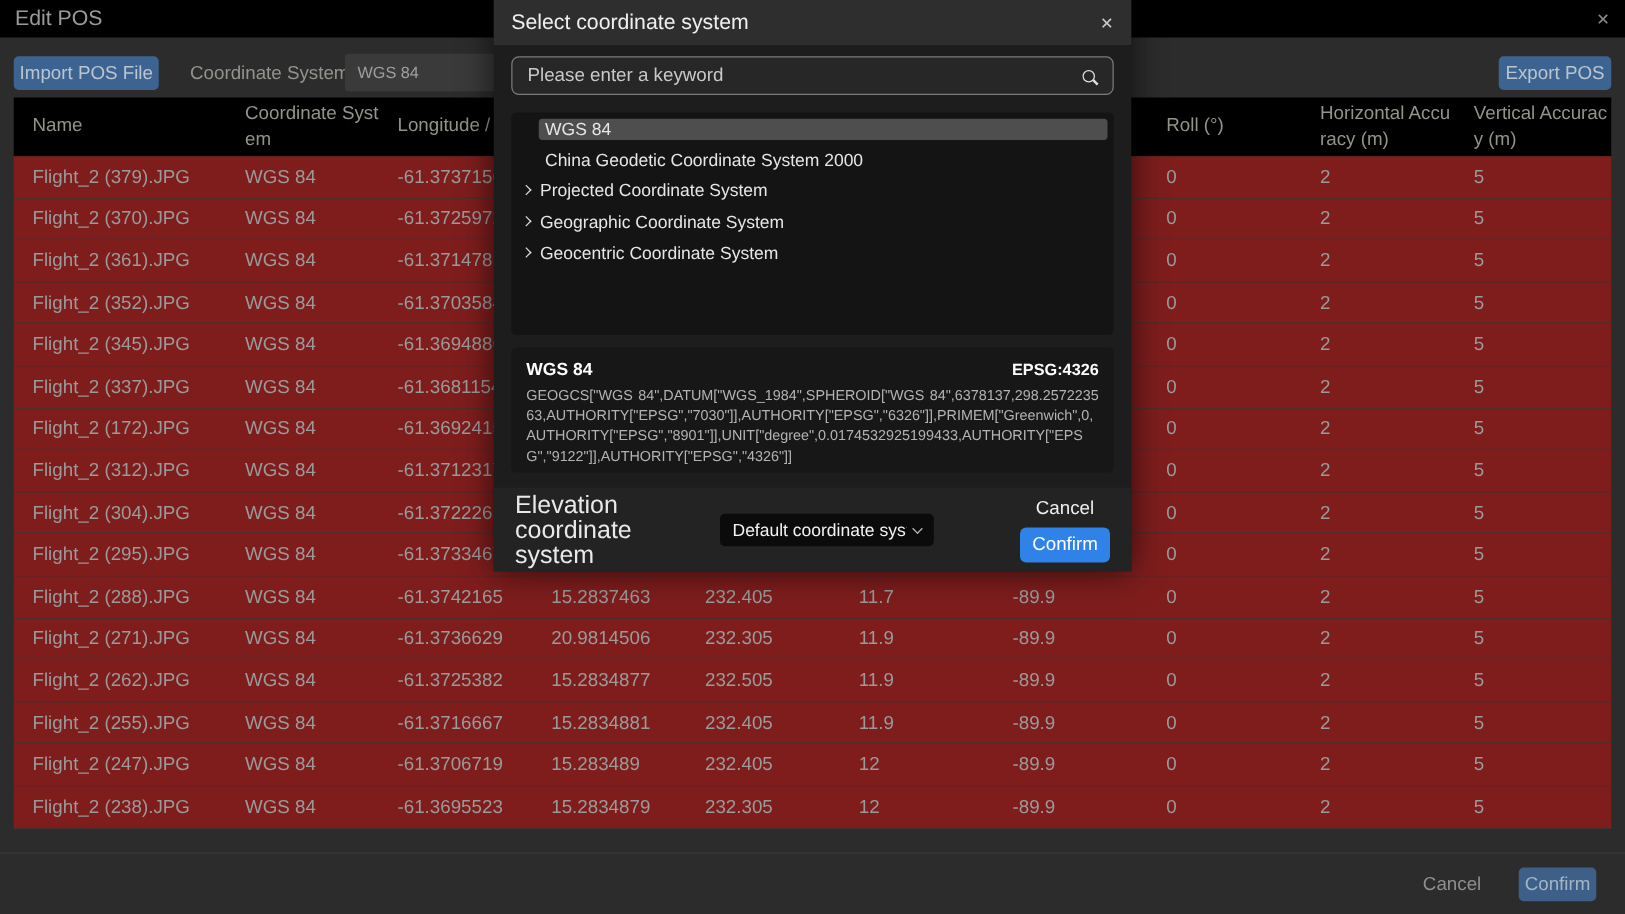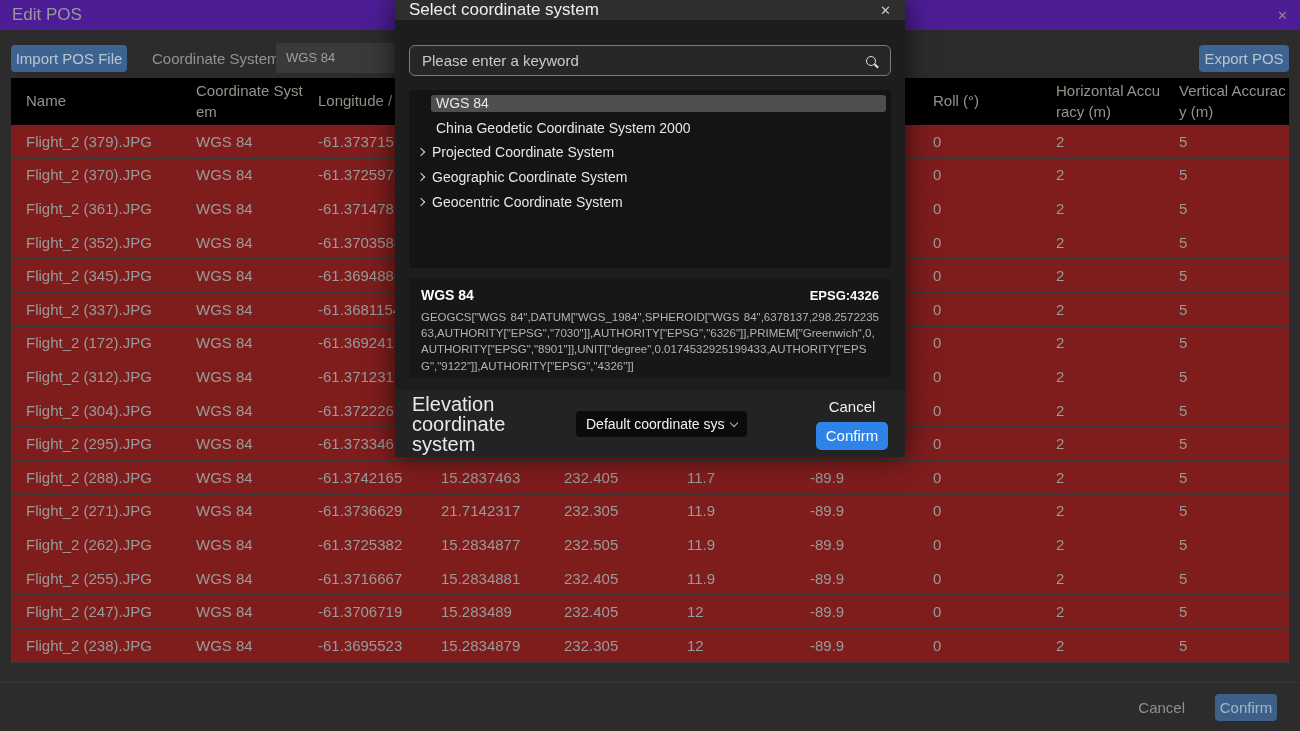--- a/index.html
+++ b/index.html
@@ -1,21 +1,21 @@
 <!DOCTYPE html>
 <html><head>
 <meta charset="utf-8">
 <style>
   * { margin:0; padding:0; box-sizing:border-box; }
   html,body { width:1300px; height:731px; overflow:hidden; background:#2c2c2c;
     font-family:"Liberation Sans", sans-serif; }
 
   
   .page { position:absolute; inset:0; background:#2c2c2c; }
-  .titlebar { position:absolute; left:0; top:0; right:0; height:30px; background:#4c1d95;
+  .titlebar { position:absolute; left:0; top:0; right:0; height:30px; background:#000000;
     display:flex; align-items:center; padding:0 12px; }
   .titlebar .title { color:#9a9a9a; font-size:17px; }
   .titlebar .x { margin-left:auto; color:#8a8a8a; font-size:13px; cursor:pointer; }
 
   .toolbar { position:absolute; left:0; top:30px; right:0; height:48px; }
   .btn-dim { position:absolute; background:#3d6490; color:#b9c6d1; border:none; border-radius:4px;
     font-size:15px; font-family:inherit; }
   #import-btn { left:11px; top:15px; width:116px; height:27px; }
   #export-btn { right:11px; top:15px; width:90px; height:27px; }
   .cs-label { position:absolute; left:152px; top:20px; color:#93938c; font-size:15px; }
@@ -35,21 +35,21 @@
 
   .page-footer { position:absolute; left:0; right:0; bottom:0; height:49px; border-top:1px solid #383838;
     display:flex; align-items:center; justify-content:flex-end; gap:30px; padding-right:23px; }
   .pf-cancel { color:#8f8f8f; font-size:15px; cursor:pointer; }
   .pf-confirm { width:62px; height:27px; background:#3d5f88; color:#a3b6c8; border:none;
     border-radius:4px; font-size:15px; font-family:inherit; }
 
   
   .modal { position:absolute; left:395px; top:0; width:510px; height:457px; background:#1d1d1d;
     box-shadow:0 0 26px rgba(0,0,0,0.65); z-index:10; }
-  .m-titlebar { position:absolute; left:0; top:0; right:0; height:20px; background:#2e2e2e;
+  .m-titlebar { position:absolute; left:0; top:0; right:0; height:36px; background:#2e2e2e;
     display:flex; align-items:center; padding:0 14px; }
   .m-titlebar .title { color:#efefef; font-size:17px; }
   .m-titlebar .x { margin-left:auto; color:#c9c9c9; font-size:13px; cursor:pointer; }
 
   .m-search { position:absolute; left:14px; top:45px; width:482px; height:31px; background:#272727;
     border:1px solid #7b7b7b; border-radius:6px; display:flex; align-items:center; padding:0 12px; }
   .m-search input { flex:1; background:transparent; border:none; outline:none; color:#e5e5e5;
     font-size:15px; font-family:inherit; }
   .m-search input::placeholder { color:#c9c9c9; opacity:1; }
   .mag { position:relative; width:10px; height:10px; border:1.6px solid #e0e0e0; border-radius:50%;
@@ -249,21 +249,21 @@
           <div class="cell c5">11.7</div>
           <div class="cell c6">-89.9</div>
           <div class="cell c7">0</div>
           <div class="cell c8">2</div>
           <div class="cell c9">5</div>
         </div>
         <div class="trow">
           <div class="cell c0">Flight_2 (271).JPG</div>
           <div class="cell c1">WGS 84</div>
           <div class="cell c2">-61.3736629</div>
-          <div class="cell c3">21.7142317</div>
+          <div class="cell c3">20.9814506</div>
           <div class="cell c4">232.305</div>
           <div class="cell c5">11.9</div>
           <div class="cell c6">-89.9</div>
           <div class="cell c7">0</div>
           <div class="cell c8">2</div>
           <div class="cell c9">5</div>
         </div>
         <div class="trow">
           <div class="cell c0">Flight_2 (262).JPG</div>
           <div class="cell c1">WGS 84</div>

